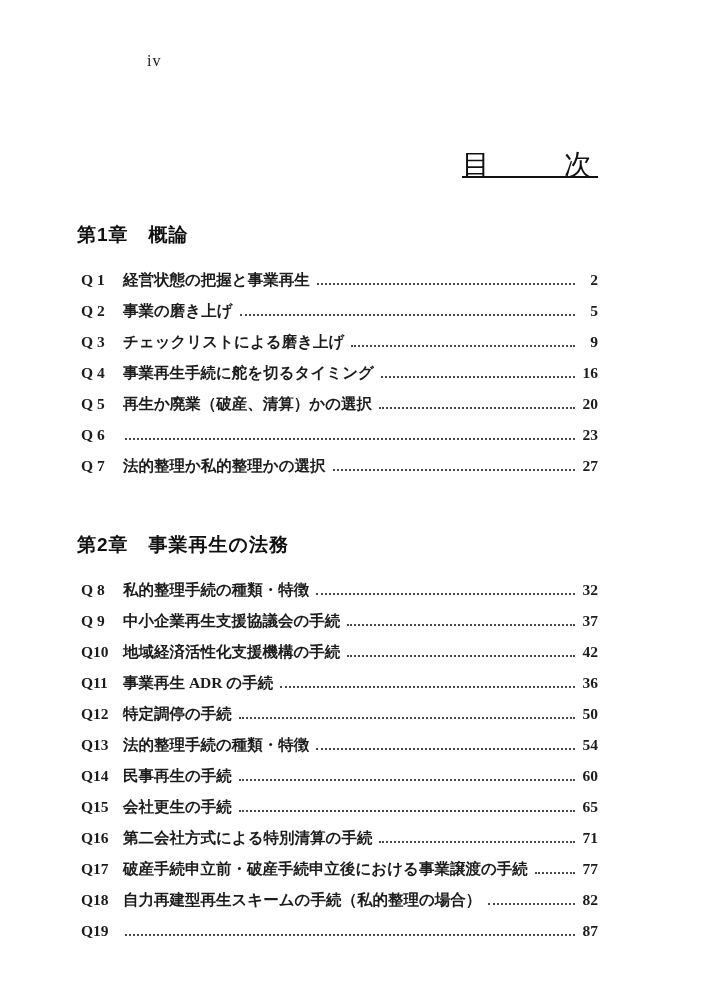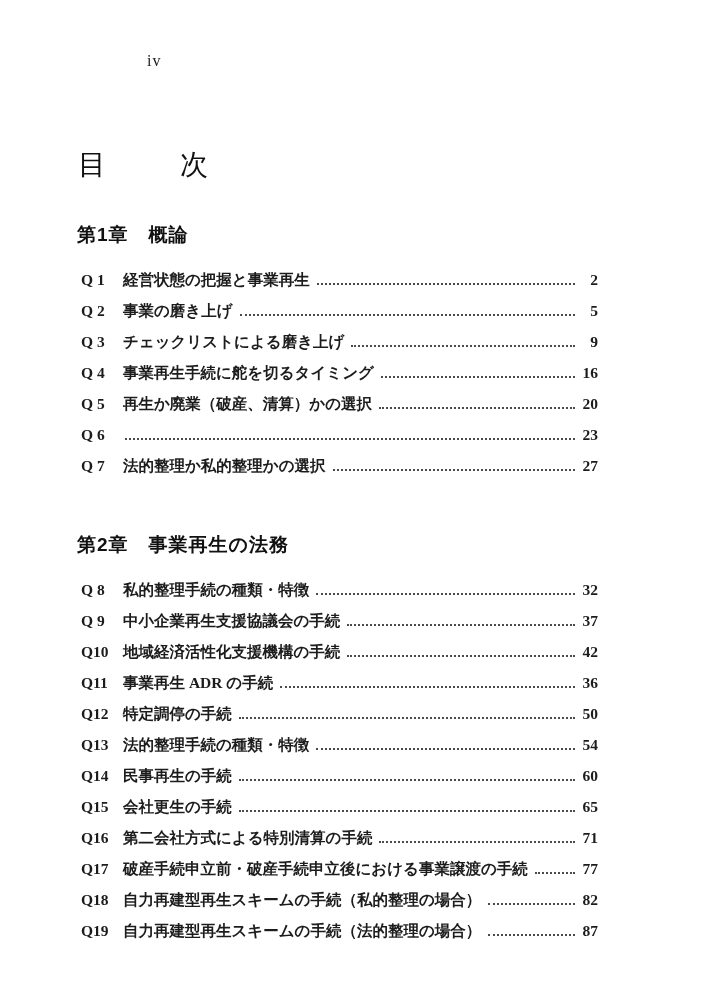--- a/index.html
+++ b/index.html
@@ -24,26 +24,27 @@
     left: 103px;
     font-size: 16px;
     letter-spacing: 1px;
     margin-left: 44px;
   }
   .content {
     padding: 146px 106px 0 72px;
   }
   .doc-title {
     margin: 0;
-    text-align: left;
+    text-align: right;
     font-size: 28px;
     font-weight: 500;
     letter-spacing: 6px;
     text-indent: 6px;
     color: #111;
+    text-decoration: underline;
   }
   .chapter-title {
     font-family: "Liberation Sans", "DejaVu Sans", sans-serif;
     font-size: 19px;
     font-weight: 600;
     letter-spacing: 1px;
     margin: 0 0 15px 5px;
     color: #111;
   }
   .chapter-first .chapter-title { margin-top: 38px; }
@@ -194,20 +195,19 @@
             <span class="page-num">77</span>
           </div>
           <div class="toc-entry">
             <span class="q-label">Q18</span>
             <span class="entry-title">自力再建型再生スキームの手続（私的整理の場合）</span>
             <span class="dots"></span>
             <span class="page-num">82</span>
           </div>
           <div class="toc-entry">
             <span class="q-label">Q19</span>
-            <span class="entry-title">自力再建型再生スキームの手続（法的整理の場合）</span>
             <span class="dots"></span>
             <span class="page-num">87</span>
           </div>
         </section>
       </div>
   </div>
 </div>
 
 </body></html>

